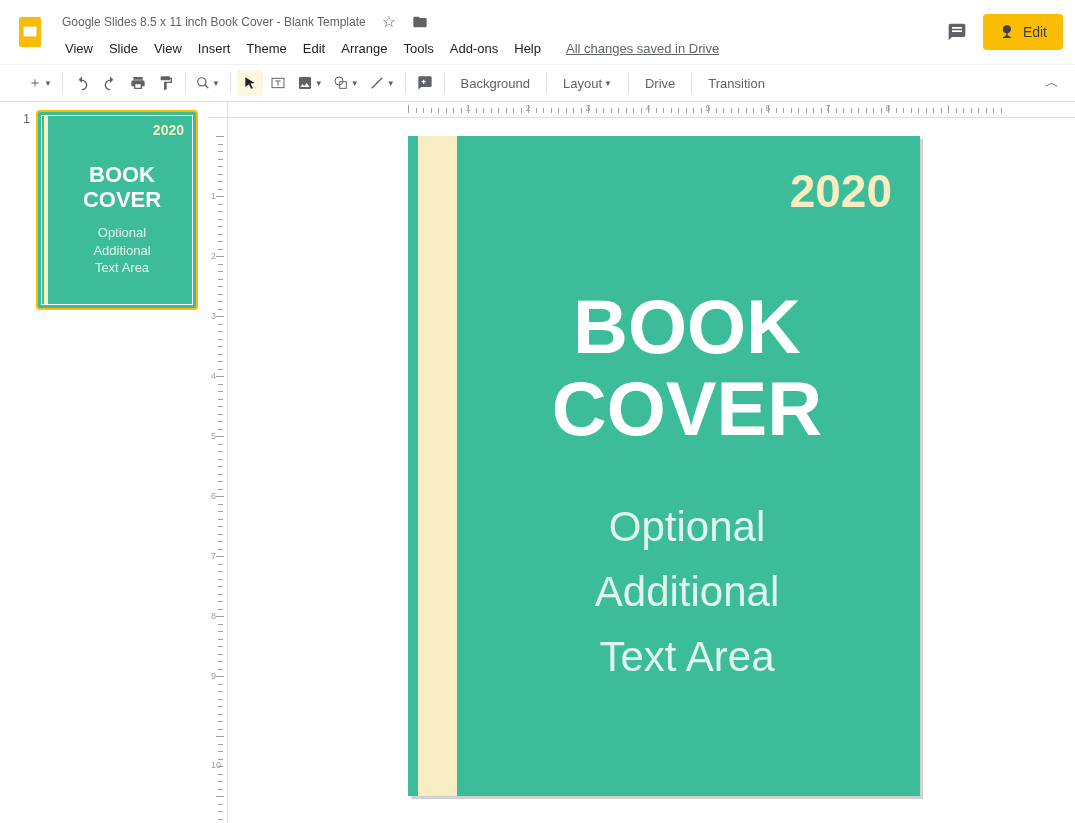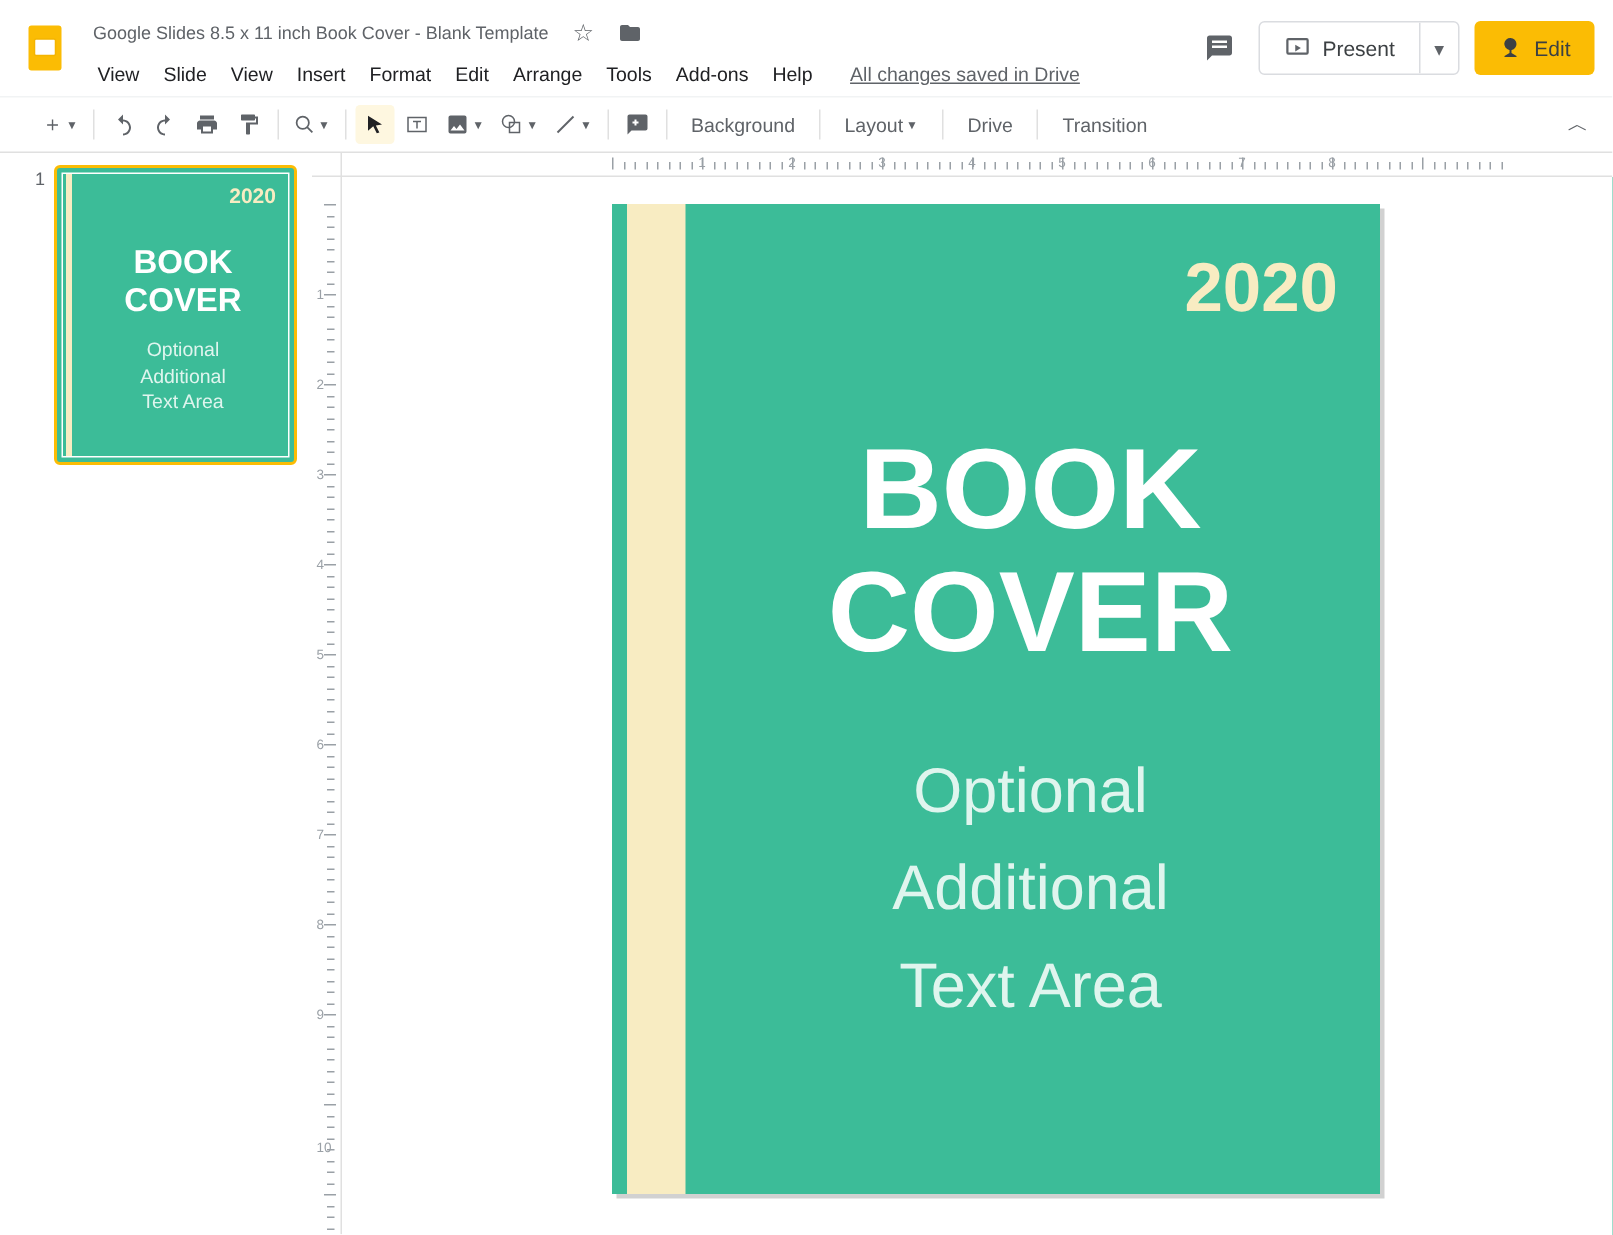--- a/index.html
+++ b/index.html
@@ -267,44 +267,34 @@
         <svg width="16" height="16" viewBox="0 0 24 24" fill="#5f6368">
             <path d="M10 4H4c-1.1 0-2 .9-2 2v12c0 1.1.9 2 2 2h16c1.1 0 2-.9 2-2V8c0-1.1-.9-2-2-2h-8l-2-2z"></path>
           </svg>
       </div>
     </div>
     <div class="menu-bar">
       <div class="menu-item">View</div>
       <div class="menu-item">Slide</div>
       <div class="menu-item">View</div>
       <div class="menu-item">Insert</div>
-      <div class="menu-item">Format</div>
+      <div class="menu-item">Theme</div>
       <div class="menu-item">Edit</div>
       <div class="menu-item">Arrange</div>
       <div class="menu-item">Tools</div>
       <div class="menu-item">Add-ons</div>
       <div class="menu-item">Help</div>
       <div class="saved">All changes saved in Drive</div>
     </div>
   </div>
   <div class="header-right">
     <div class="comment-btn">
       <svg width="20" height="20" viewBox="0 0 24 24" fill="#5f6368">
           <path d="M20 2H4c-1.1 0-2 .9-2 2v18l4-4h14c1.1 0 2-.9 2-2V4c0-1.1-.9-2-2-2zm-2 10H6v-2h12v2zm0-4H6V6h12v2z"></path>
         </svg>
-    </div>
-    <div class="present-wrap">
-      <div class="present-btn">
-        <svg width="18" height="18" viewBox="0 0 24 24" fill="none" stroke="#5f6368" stroke-width="2">
-            <rect x="3" y="4" width="18" height="13" rx="1"></rect>
-            <path d="M10 9l5 3-5 3z" fill="#5f6368" stroke="none"></path>
-          </svg>
-        <span>Present</span>
-      </div>
-      <div class="present-drop">▾</div>
     </div>
     <div class="share-btn">
       <svg width="16" height="16" viewBox="0 0 24 24" fill="#3c4043">
           <path d="M12 2a6 6 0 016 6c0 2.9-2 5.3-4.7 5.9L13 14v3l5 3v1H6v-1l5-3v-3l-.3-.1A6 6 0 0112 2z"></path>
         </svg>
       <span>Edit</span>
     </div>
   </div>
 </div>
 

